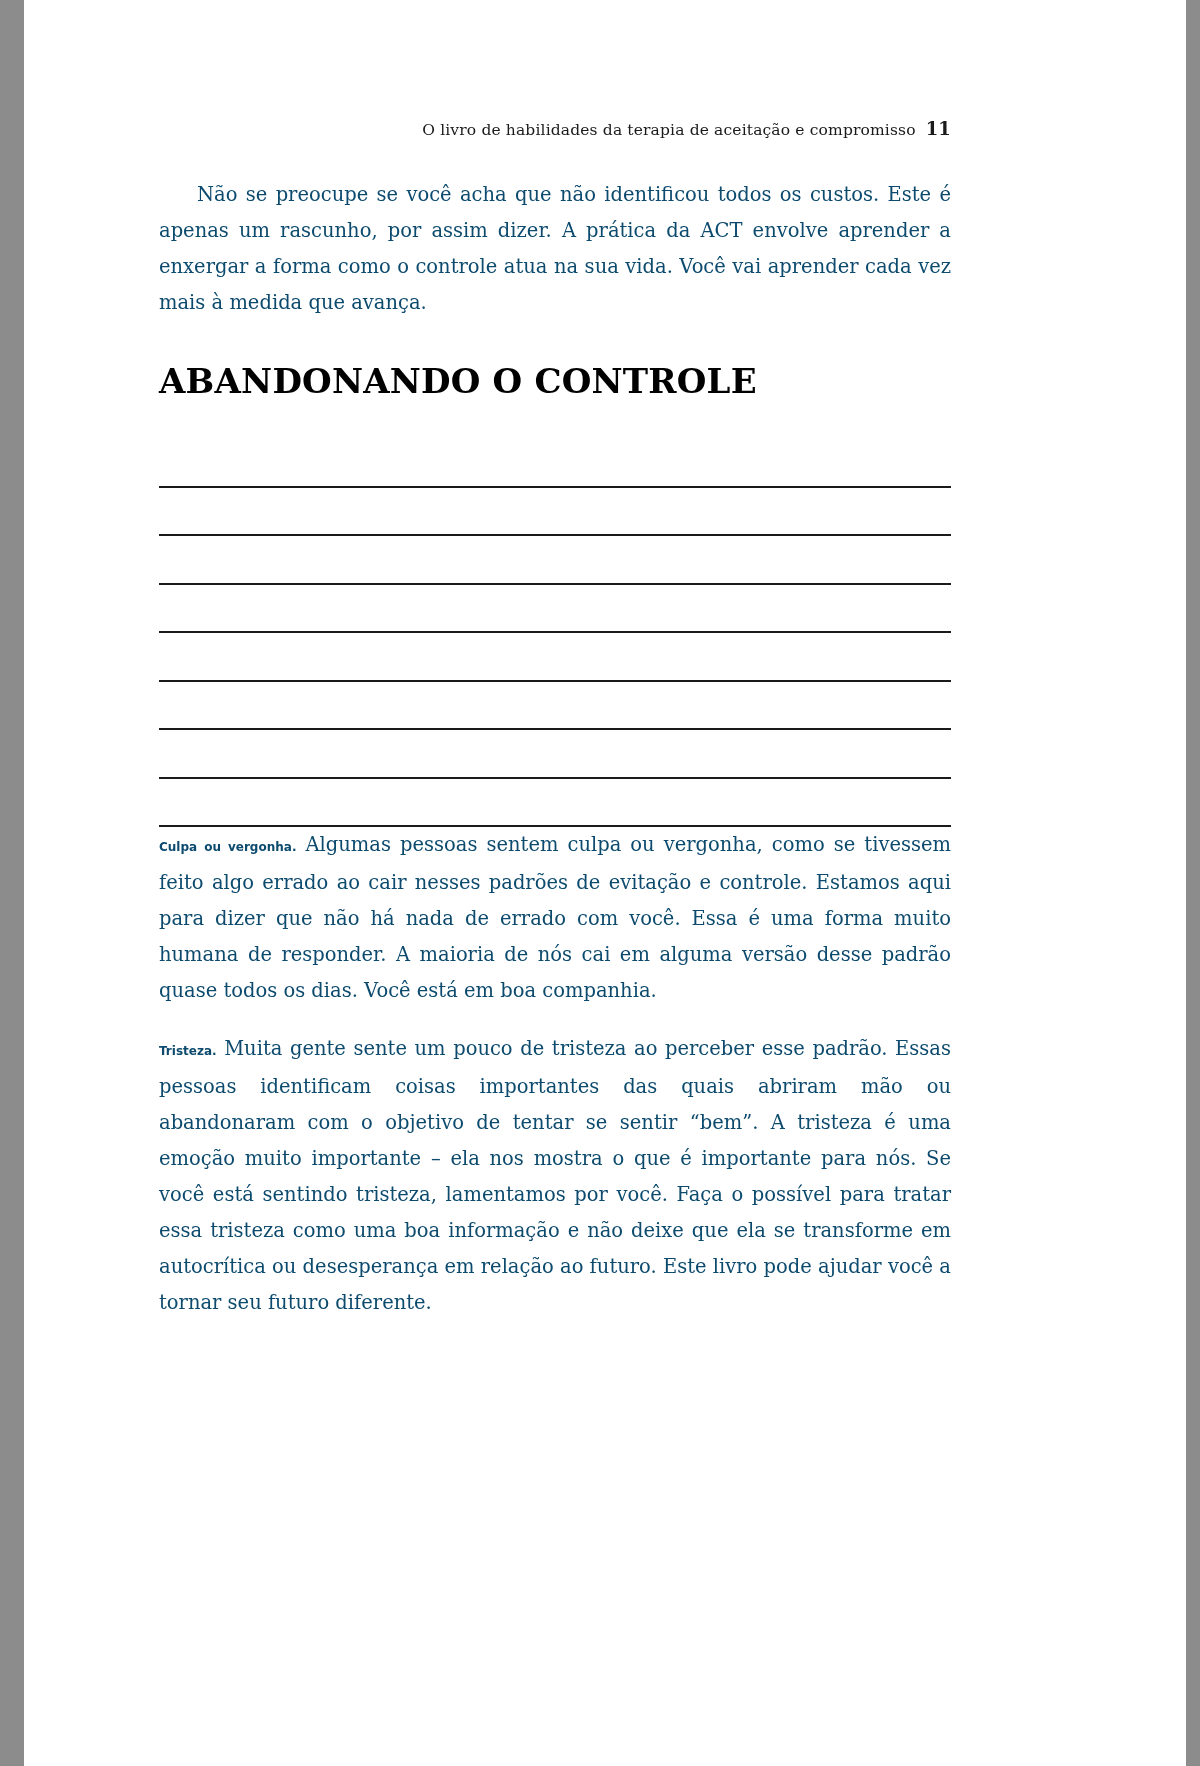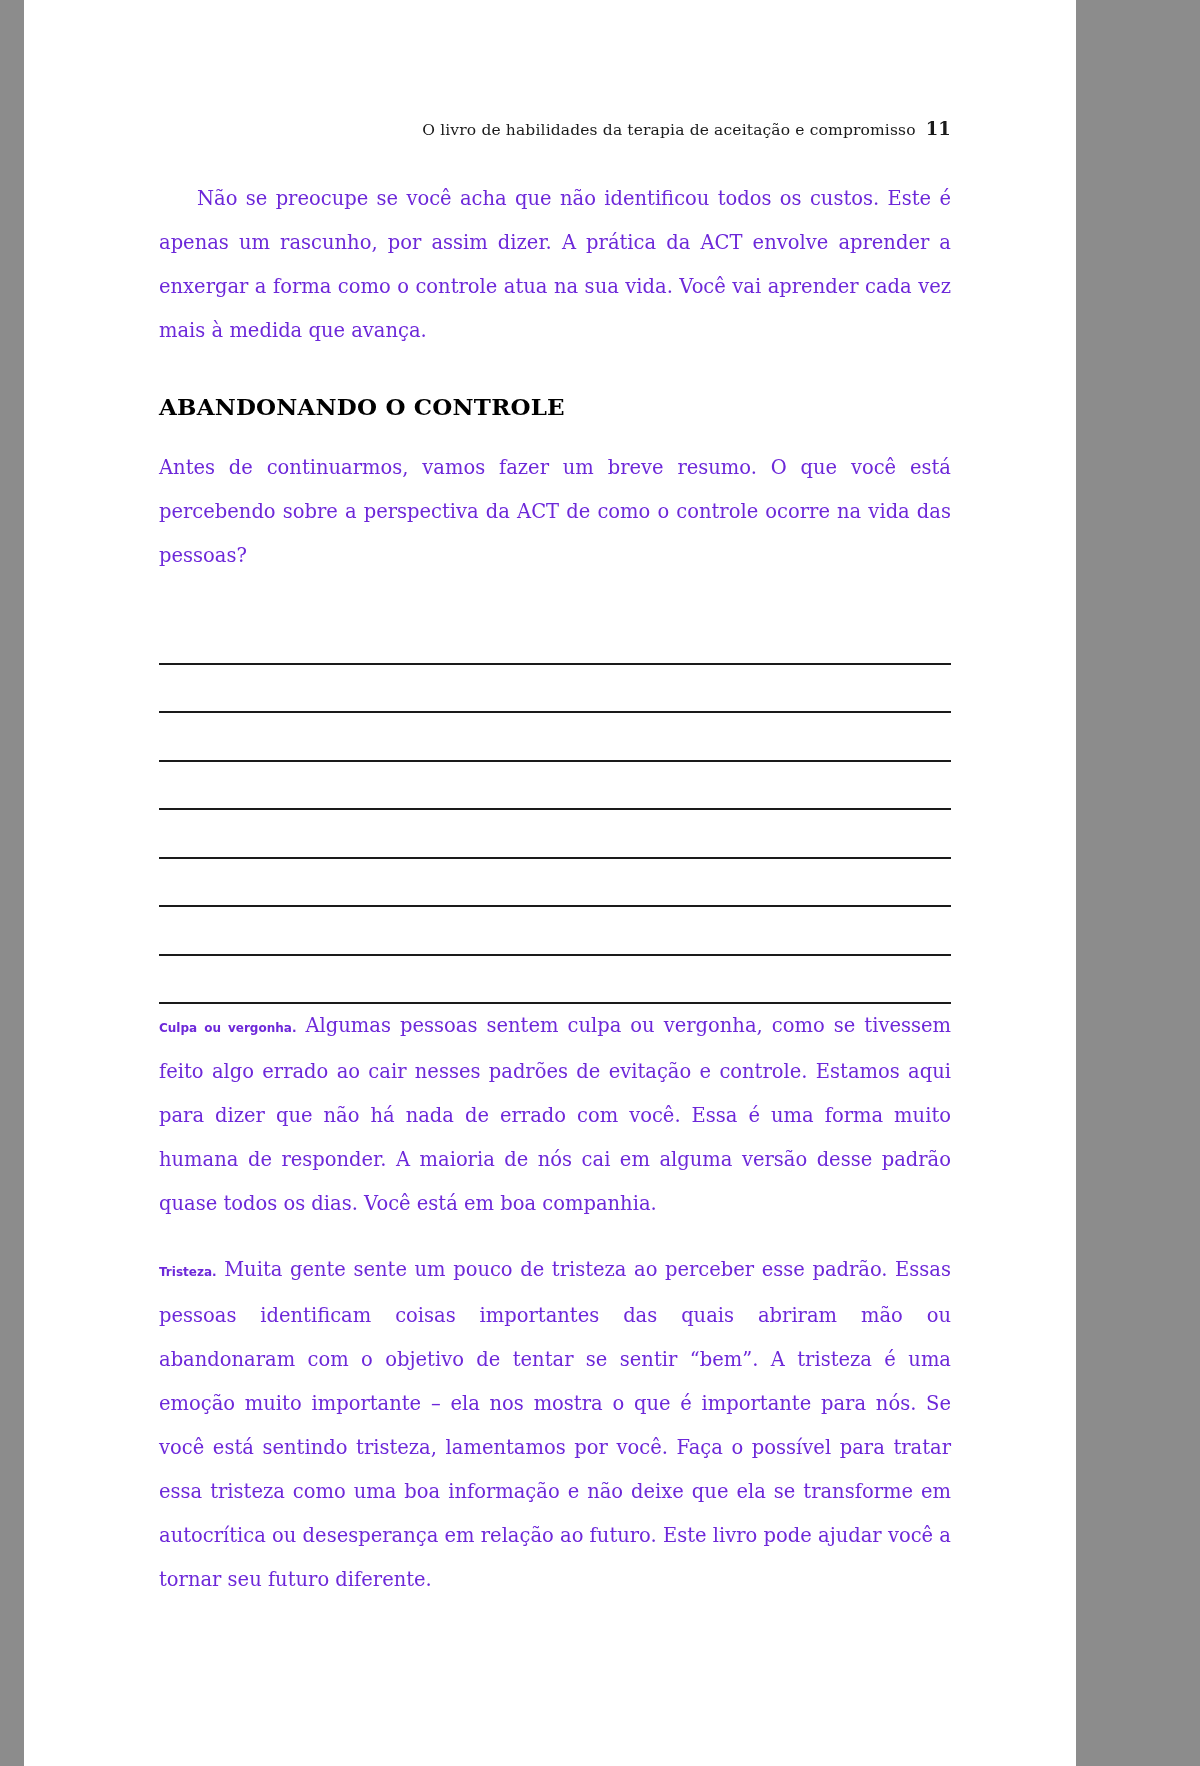--- a/index.html
+++ b/index.html
@@ -11,21 +11,21 @@
     width: 1200px;
     height: 1766px;
     font-family: "Liberation Serif", serif;
     position: relative;
     overflow: hidden;
   }
   .page {
     position: absolute;
     left: 24px;
     top: 0;
-    width: 1052px;
+    width: 1162px;
     height: 1766px;
     background: #ffffff;
   }
   .page-inner {
     position: absolute;
     left: 0;
     top: 0;
     width: 1052px;
     height: 1766px;
     padding: 0;
@@ -46,33 +46,33 @@
     margin-bottom: 38px;
   }
   .runhead .folio {
     font-weight: bold;
     font-size: 18px;
     margin-left: 10px;
   }
   p.body {
     font-family: "DejaVu Serif", serif;
     font-size: 19.5px;
-    line-height: 44px;
-    color: #6d28d9;
+    line-height: 36px;
+    color: #0c4a6e;
     text-align: justify;
     margin: 0 0 22px 0;
     hyphens: auto;
   }
   p.indent {
     text-indent: 38px;
   }
   h2.section {
     font-family: "DejaVu Serif", serif;
     font-weight: bold;
-    font-size: 23px;
+    font-size: 34px;
     letter-spacing: 0.2px;
     color: #000;
     margin: 40px 0 26px 0;
   }
   .rules {
     margin: 38px 0 0 0;
     padding: 0;
   }
   .rule {
     height: 46.5px;
@@ -98,21 +98,20 @@
     <div class="content">
 
       <div class="runhead">
         <span>O livro de habilidades da terapia de aceitação e compromisso</span><span class="folio">11</span>
       </div>
 
       <p class="body indent">Não se preocupe se você acha que não identificou todos os custos. Este é apenas um rascunho, por assim dizer. A prática da ACT envolve aprender a enxergar a forma como o controle atua na sua vida. Você vai aprender cada vez mais à medida que avança.</p>
 
       <h2 class="section">ABANDONANDO O CONTROLE</h2>
 
-      <p class="body">Antes de continuarmos, vamos fazer um breve resumo. O que você está percebendo sobre a perspectiva da ACT de como o controle ocorre na vida das pessoas?</p>
 
       <div class="rules">
         <div class="rule"></div>
         <div class="rule"></div>
         <div class="rule"></div>
         <div class="rule"></div>
         <div class="rule"></div>
         <div class="rule"></div>
         <div class="rule"></div>
         <div class="rule"></div>

